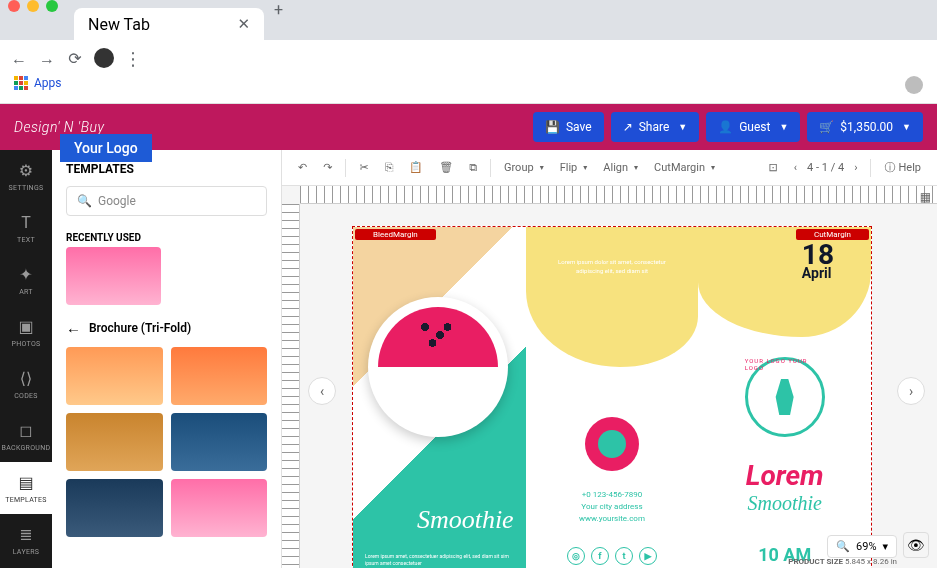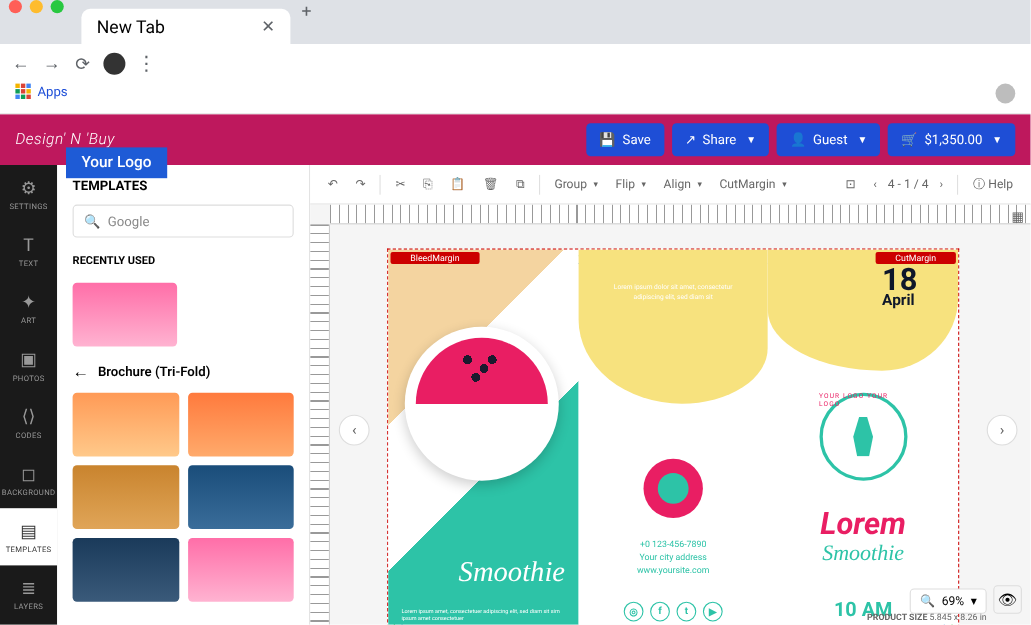--- a/index.html
+++ b/index.html
@@ -28,21 +28,21 @@
 .hbtn .chev{font-size:9px;margin-left:3px}
 .workspace{flex:1;display:flex;min-height:0}
 .sidebar{width:52px;background:#1a1a1a;display:flex;flex-direction:column}
 .sitem{height:52px;display:flex;flex-direction:column;align-items:center;justify-content:center;gap:3px;color:#999;cursor:pointer}
 .sitem.active{background:#fff;color:#333}
 .sitem .sico{width:20px;height:20px;display:flex;align-items:center;justify-content:center}
 .sitem .slbl{font-size:7px;letter-spacing:0.3px}
 .panel{width:230px;background:#fff;border-right:1px solid #e0e0e0;padding:12px 14px;overflow:hidden}
 .ptitle{font-size:12px;font-weight:700;margin-bottom:10px}
 .search{display:flex;align-items:center;border:1px solid #ddd;border-radius:4px;height:30px;padding:0 10px;gap:6px;color:#888;font-size:12px;margin-bottom:16px}
-.sect{font-size:10px;font-weight:700;margin-bottom:14px}
+.sect{font-size:10px;font-weight:700;margin-bottom:4px}
 .thumb{border-radius:4px;overflow:hidden;height:58px;display:flex;align-items:center;justify-content:center;font-size:7px;color:#fff;text-align:center;cursor:pointer}
 .thumbrow{display:grid;grid-template-columns:1fr 1fr;gap:8px;margin-bottom:8px}
 .crumb{display:flex;align-items:center;gap:8px;margin:14px 0 10px;font-size:12px;font-weight:600}
 .crumb .back{font-size:15px;cursor:pointer}
 .canvas-area{flex:1;background:#fff;display:flex;flex-direction:column;min-width:0}
 .ctoolbar{height:36px;border-bottom:1px solid #e0e0e0;display:flex;align-items:center;padding:0 10px;gap:4px;font-size:11px;color:#666}
 .tbtn{padding:4px 6px;cursor:pointer;display:flex;align-items:center;gap:3px}
 .tsep{width:1px;height:18px;background:#e0e0e0;margin:0 3px}
 .tdrop::after{content:"▾";font-size:8px;margin-left:3px}
 .canvaswrap{flex:1;position:relative;background:#f5f5f5;overflow:hidden}

